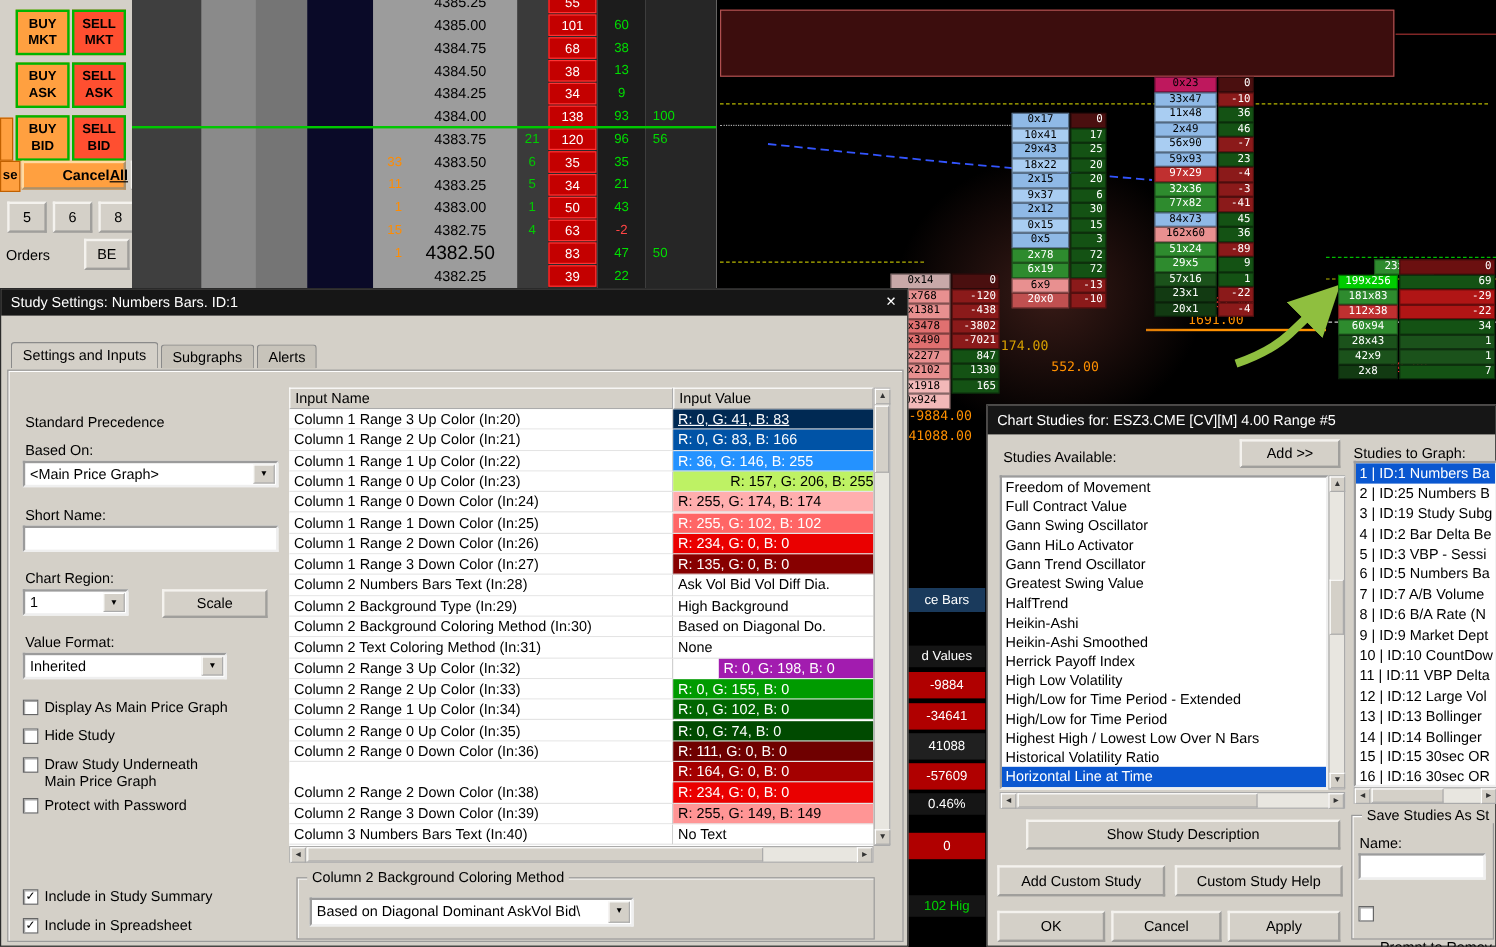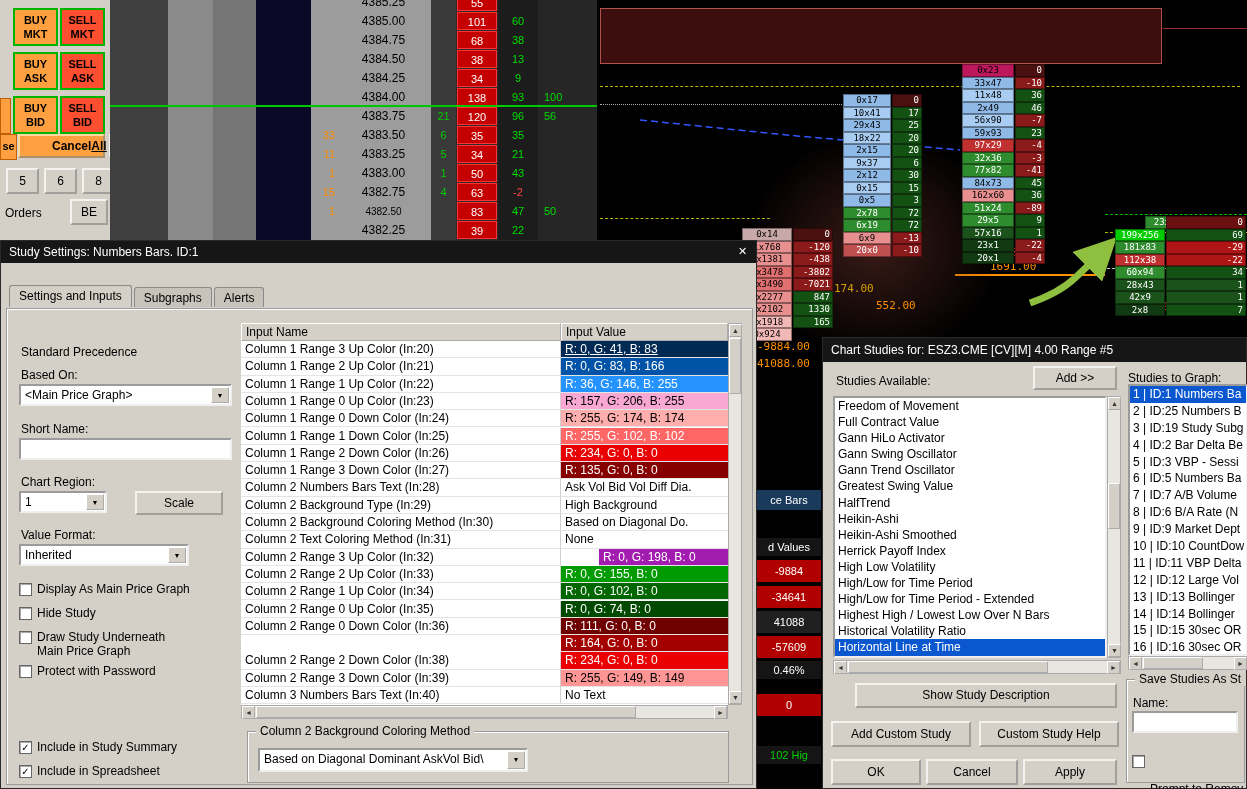--- a/index.html
+++ b/index.html
@@ -276,21 +276,21 @@
         <div class="dcell" style="left: 226px; top: 164px; width: 95px; height: 19px; color: rgb(0, 0, 0); font-size: 12px;">4383.00</div>
         <div class="dcell" style="left: 321px; top: 164px; width: 25px; height: 19px; color: rgb(0, 204, 0);">1</div>
         <div class="dcell" style="left: 347px; top: 164px; width: 40px; height: 18px; background: rgb(196, 0, 0); border: 1px solid rgb(255, 51, 51); color: rgb(255, 255, 255);">50</div>
         <div class="dcell" style="left: 389px; top: 164px; width: 38px; height: 19px; color: rgb(0, 221, 0);">43</div>
         <div class="dcell" style="left: 201px; top: 183px; width: 24px; height: 19px; color: rgb(255, 140, 0); text-align: right;">15</div>
         <div class="dcell" style="left: 226px; top: 183px; width: 95px; height: 19px; color: rgb(0, 0, 0); font-size: 12px;">4382.75</div>
         <div class="dcell" style="left: 321px; top: 183px; width: 25px; height: 19px; color: rgb(0, 204, 0);">4</div>
         <div class="dcell" style="left: 347px; top: 183px; width: 40px; height: 18px; background: rgb(196, 0, 0); border: 1px solid rgb(255, 51, 51); color: rgb(255, 255, 255);">63</div>
         <div class="dcell" style="left: 389px; top: 183px; width: 38px; height: 19px; color: rgb(255, 68, 68);">-2</div>
         <div class="dcell" style="left: 201px; top: 202px; width: 24px; height: 19px; color: rgb(255, 140, 0); text-align: right;">1</div>
-        <div class="dcell" style="left: 226px; top: 202px; width: 95px; height: 19px; color: rgb(0, 0, 0); font-size: 10px;">4382.50</div>
+        <div class="dcell" style="left: 226px; top: 202px; width: 95px; height: 19px; color: rgb(0, 0, 0); font-size: 16px;">4382.50</div>
         <div class="dcell" style="left: 347px; top: 202px; width: 40px; height: 18px; background: rgb(196, 0, 0); border: 1px solid rgb(255, 51, 51); color: rgb(255, 255, 255);">83</div>
         <div class="dcell" style="left: 389px; top: 202px; width: 38px; height: 19px; color: rgb(0, 221, 0);">47</div>
         <div class="dcell" style="left: 434px; top: 202px; width: 50px; height: 19px; color: rgb(0, 221, 0); text-align: left;">50</div>
         <div class="dcell" style="left: 226px; top: 221px; width: 95px; height: 19px; color: rgb(0, 0, 0); font-size: 12px;">4382.25</div>
         <div class="dcell" style="left: 347px; top: 221px; width: 40px; height: 18px; background: rgb(196, 0, 0); border: 1px solid rgb(255, 51, 51); color: rgb(255, 255, 255);">39</div>
         <div class="dcell" style="left: 389px; top: 221px; width: 38px; height: 19px; color: rgb(0, 221, 0);">22</div>
       </div>
   </div>
 
   <div class="dlg" id="settings-dlg" style="left:0;top:240px;width:757px;height:549px;">
@@ -336,21 +336,21 @@
     <div class="hdr" style="left:240px;top:82px;width:320px;">Input Name</div>
     <div class="hdr" style="left:560px;top:82px;width:167px;">Input Value</div>
     <div class="abs" id="st-rows" style="left:240px;top:100px;width:487px;height:364px;background:#fff;overflow:hidden;">
         <div class="st-name" style="top: 0px;">Column 1 Range 3 Up Color  (In:20)</div>
         <div class="st-val" style="top: 0px; background: rgb(0, 41, 83); color: rgb(255, 255, 255); text-decoration: underline;">R: 0, G: 41, B: 83</div>
         <div class="st-name" style="top: 17.3px;">Column 1 Range 2 Up Color  (In:21)</div>
         <div class="st-val" style="top: 17.3px; background: rgb(0, 83, 166); color: rgb(255, 255, 255);">R: 0, G: 83, B: 166</div>
         <div class="st-name" style="top: 34.6px;">Column 1 Range 1 Up Color  (In:22)</div>
         <div class="st-val" style="top: 34.6px; background: rgb(36, 146, 255); color: rgb(255, 255, 255);">R: 36, G: 146, B: 255</div>
         <div class="st-name" style="top: 51.9px;">Column 1 Range 0 Up Color  (In:23)</div>
-        <div class="st-val" style="top: 51.9px; background: #f9a8d4; color: rgb(0, 0, 0);">R: 157, G: 206, B: 255</div>
+        <div class="st-val" style="top: 51.9px; background: #bef264; color: rgb(0, 0, 0); text-align: right;">R: 157, G: 206, B: 255</div>
         <div class="st-name" style="top: 69.2px;">Column 1 Range 0 Down Color  (In:24)</div>
         <div class="st-val" style="top: 69.2px; background: rgb(255, 174, 174); color: rgb(0, 0, 0);">R: 255, G: 174, B: 174</div>
         <div class="st-name" style="top: 86.5px;">Column 1 Range 1 Down Color  (In:25)</div>
         <div class="st-val" style="top: 86.5px; background: rgb(255, 102, 102); color: rgb(255, 255, 255);">R: 255, G: 102, B: 102</div>
         <div class="st-name" style="top: 103.8px;">Column 1 Range 2 Down Color  (In:26)</div>
         <div class="st-val" style="top: 103.8px; background: rgb(234, 0, 0); color: rgb(255, 255, 255);">R: 234, G: 0, B: 0</div>
         <div class="st-name" style="top: 121.1px;">Column 1 Range 3 Down Color  (In:27)</div>
         <div class="st-val" style="top: 121.1px; background: rgb(135, 0, 0); color: rgb(255, 255, 255);">R: 135, G: 0, B: 0</div>
         <div class="st-name" style="top: 138.4px;">Column 2 Numbers Bars Text  (In:28)</div>
         <div class="st-val" style="top: 138.4px;">Ask Vol Bid Vol Diff Dia.</div>
@@ -402,31 +402,31 @@
 
   <div class="dlg" id="studies-dlg" style="left:822px;top:337px;width:425px;height:452px;">
     <div class="dlg-title" style="height:24px;line-height:24px;">Chart Studies for: ESZ3.CME [CV][M]  4.00 Range #5</div>
 
     <div class="lbl" style="left:13px;top:36px;">Studies Available:</div>
     <div class="btn3d" style="left:210px;top:28px;width:84px;height:24px;line-height:20px;">Add &gt;&gt;</div>
 
     <div class="list" id="avail-list" style="left:10px;top:58px;width:274px;height:262px;">
         <div class="li" style="height: 16.1px;">Freedom of Movement</div>
         <div class="li" style="height: 16.1px;">Full Contract Value</div>
+        <div class="li" style="height: 16.1px;">Gann Swing Oscillator</div>
         <div class="li" style="height: 16.1px;">Gann HiLo Activator</div>
-        <div class="li" style="height: 16.1px;">Gann Swing Oscillator</div>
         <div class="li" style="height: 16.1px;">Gann Trend Oscillator</div>
         <div class="li" style="height: 16.1px;">Greatest Swing Value</div>
         <div class="li" style="height: 16.1px;">HalfTrend</div>
         <div class="li" style="height: 16.1px;">Heikin-Ashi</div>
         <div class="li" style="height: 16.1px;">Heikin-Ashi Smoothed</div>
         <div class="li" style="height: 16.1px;">Herrick Payoff Index</div>
         <div class="li" style="height: 16.1px;">High Low Volatility</div>
+        <div class="li" style="height: 16.1px;">High/Low for Time Period - Extended</div>
         <div class="li" style="height: 16.1px;">High/Low for Time Period</div>
-        <div class="li" style="height: 16.1px;">High/Low for Time Period - Extended</div>
         <div class="li" style="height: 16.1px;">Highest High / Lowest Low Over N Bars</div>
         <div class="li" style="height: 16.1px;">Historical Volatility Ratio</div>
         <div class="li sel" style="height: 16.1px;">Horizontal Line at Time</div>
       </div>
     <div class="scroll" style="left:284px;top:58px;width:14px;height:262px;">
       <div class="sarrow" style="left:0;top:0;">▲</div>
       <div class="sthumb" style="left:0;top:86px;width:12px;height:46px;"></div>
       <div class="sarrow" style="left:0;bottom:0;">▼</div>
     </div>
     <div class="scroll" style="left:10px;top:322px;width:288px;height:14px;">

